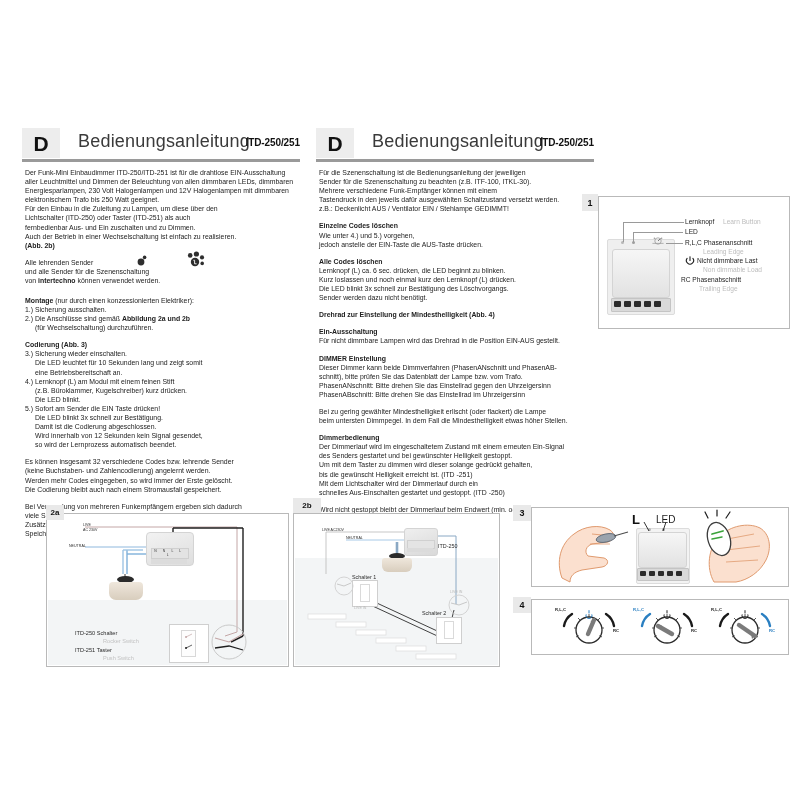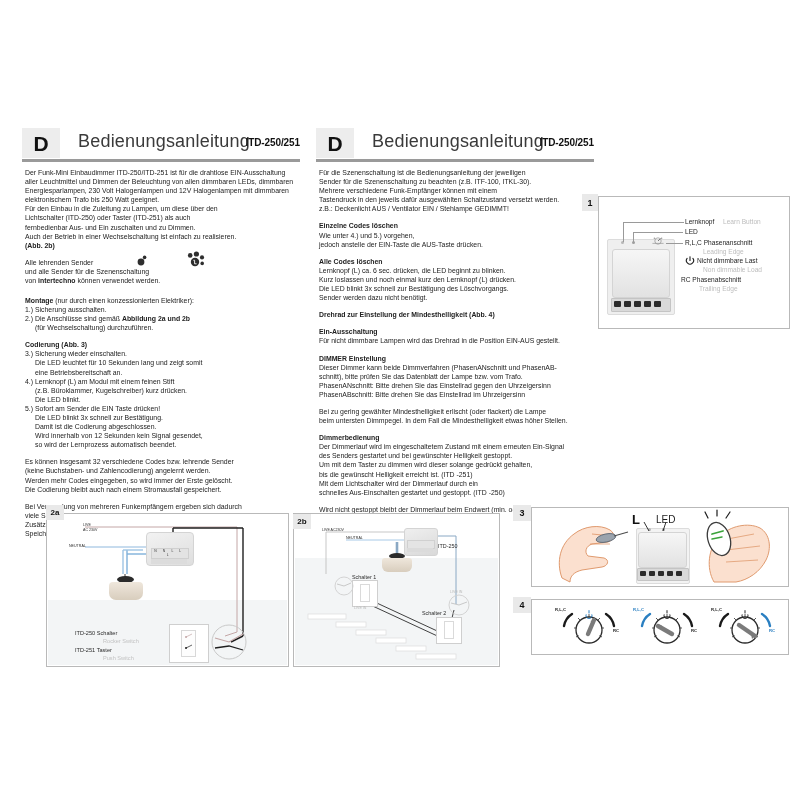--- a/index.html
+++ b/index.html
@@ -291,21 +291,21 @@
       <path d="M8 18 L22 22 L36 14" stroke="#c3a6a6" stroke-width="1.1" fill="none"></path>
       <path d="M8 28 L22 26 L36 30" stroke="#1f1f1f" stroke-width="1.3" fill="none"></path>
     </svg>
 
     <div class="wt m" style="left:28px;top:117px;">ITD-250   Schalter</div>
     <div class="wt mg" style="left:56px;top:125px;">Rocker Switch</div>
     <div class="wt m" style="left:28px;top:134px;">ITD-251   Taster</div>
     <div class="wt mg" style="left:56px;top:142px;">Push Switch</div>
   </div>
 
-  <div class="badge" style="left:293px;top:514px;width:18px;height:15px;font-size:8px;">2b</div>
+  <div class="badge" style="left:293px;top:498px;width:28px;height:15px;font-size:8px;">2b</div>
   <div class="fig" style="left:293px;top:513px;width:207px;height:154px;">
     <div class="floor" style="left:1px;top:44px;right:1px;bottom:1px;"></div>
 
     <svg style="position:absolute;left:0;top:0;" width="207" height="154" viewBox="0 0 207 154">
       <path d="M32 18 L120 18" stroke="#b9b9b9" stroke-width="0.8" fill="none"></path>
       <path d="M32 18 L32 60" stroke="#b9b9b9" stroke-width="0.8" fill="none"></path>
       <path d="M52 26 L122 26" stroke="#9ec4e4" stroke-width="0.9" fill="none"></path>
       <path d="M103 28 L103 40" stroke="#8aa8c4" stroke-width="2.6" fill="none"></path>
       <path d="M140 22 L162 22" stroke="#8aa8c4" stroke-width="1" fill="none"></path>
       <path d="M162 22 L162 90" stroke="#8aa8c4" stroke-width="1" fill="none"></path>

